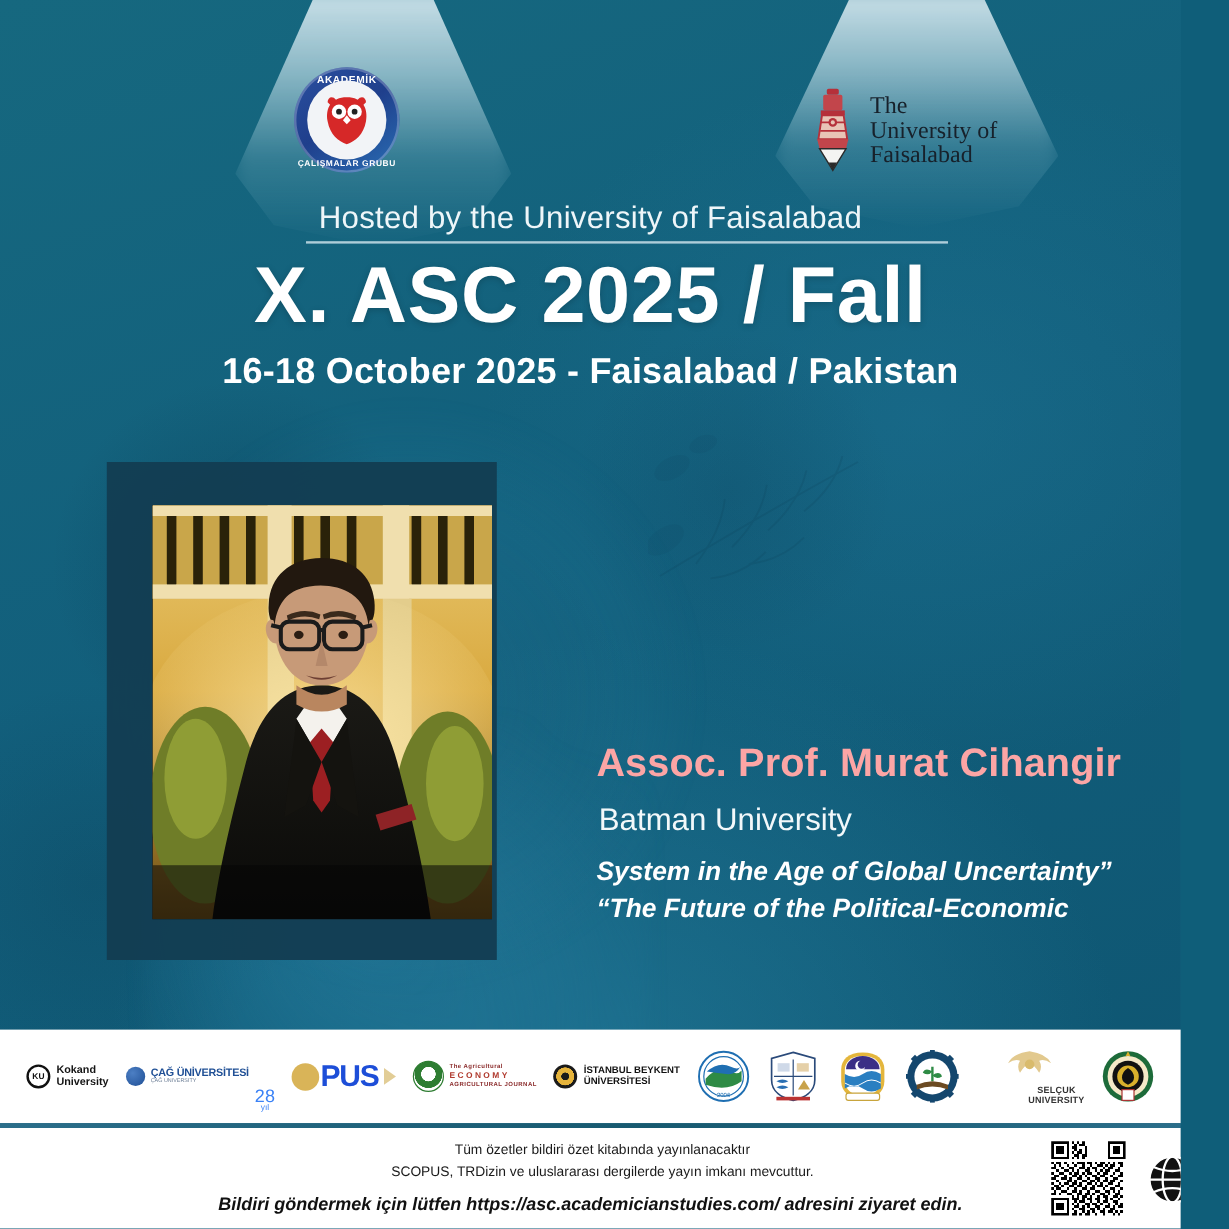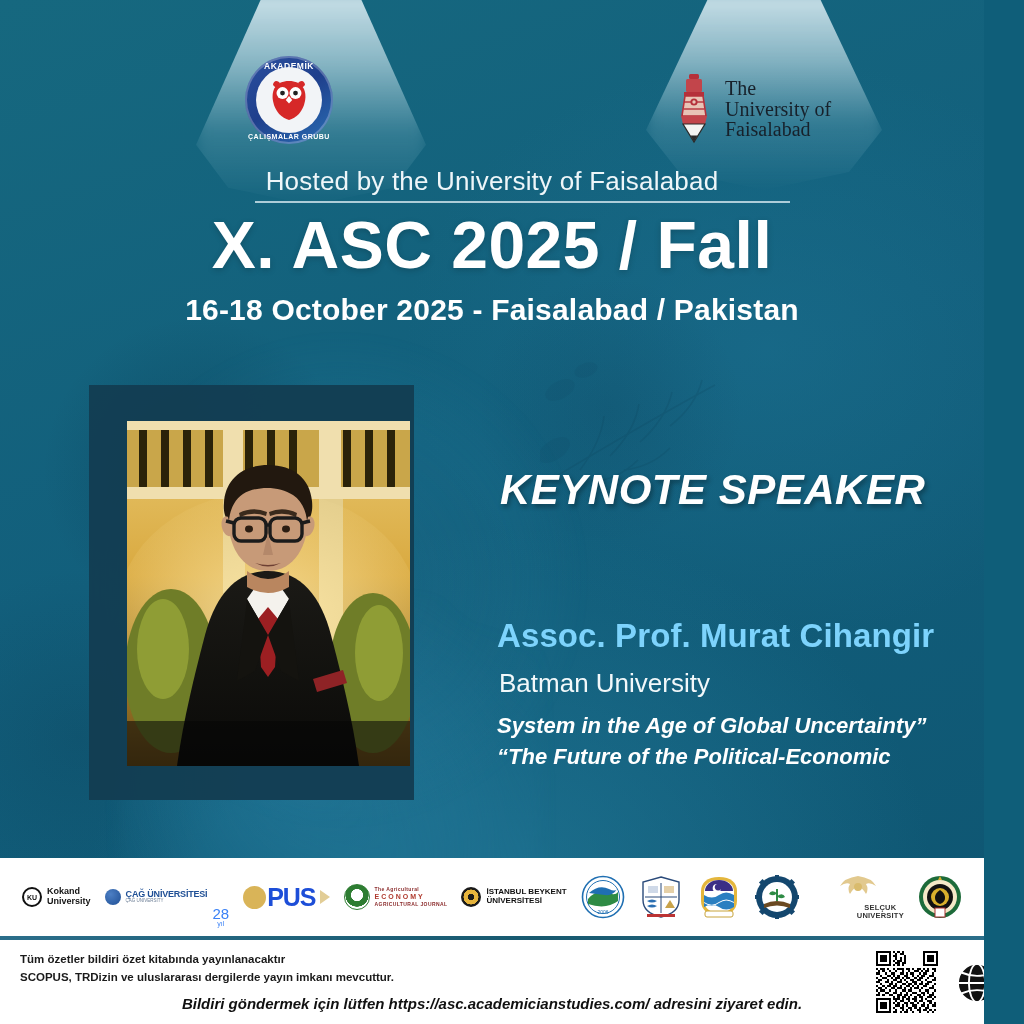--- a/index.html
+++ b/index.html
@@ -139,21 +139,21 @@
 
   
   .keynote {
     position:absolute; left:500px; top:466px;
     color:#ffffff; font-size:42px; font-weight:bold;
     font-style:italic; letter-spacing:.5px;
     text-shadow:2px 3px 5px rgba(0,0,0,.33);
   }
   .speaker-name {
     position:absolute; left:497px; top:617px;
-    color:#7dd3fc; font-size:33px; font-weight:bold; letter-spacing:.1px;
+    color:#fca5a5; font-size:33px; font-weight:bold; letter-spacing:.1px;
   }
   .speaker-affil {
     position:absolute; left:499px; top:668px;
     color:#f2f8fa; font-size:26px; font-weight:400;
   }
   .speaker-topic {
     position:absolute; left:497px; top:710px; width:500px;
     color:#ffffff; font-size:22px; font-style:italic; font-weight:bold;
     line-height:1.42;
   }
@@ -215,22 +215,22 @@
   
   .divider {
     position:absolute; left:0; right:0; top:936px; height:4px;
     background:linear-gradient(90deg,#2b6e8a 0%, #17596f 55%, #2b6e8a 100%);
   }
   .footer {
     position:absolute; left:0; right:0; top:940px; bottom:0;
     background:#ffffff;
   }
   .f-line1, .f-line2 {
-    position:absolute; left:0; right:0; 
-    color:#1a1a1a; font-size:11.5px; font-weight:700;padding-left:20px;
+    position:absolute; left:0; right:0; text-align:center;
+    color:#1a1a1a; font-size:11.5px; font-weight:400;padding-left:20px;
   }
   .f-line1 { top:13px; }
   .f-line2 { top:31px; }
   .f-line3 {
     position:absolute; left:0; right:0; top:55px; text-align:center;
     color:#111; font-size:15px; font-weight:bold; font-style:italic;
   }
   .qr { position:absolute; left:876px; top:951px; width:62px; height:62px; }
   .globe { position:absolute; left:956px; top:962px; width:42px; height:42px; }
 </style>
@@ -384,21 +384,20 @@
       </g>
       <ellipse cx="122" cy="108" rx="4" ry="3.4" fill="#2b1d12"></ellipse>
       <ellipse cx="159" cy="108" rx="4" ry="3.4" fill="#2b1d12"></ellipse>
       <path d="M141 112 l-5 22 l10 0Z" fill="#b4886a"></path>
       <path d="M128 142 q13 7 26 0 q-13 4 -26 0Z" fill="#6d3f33"></path>
       <path d="M120 150 q21 16 42 0 l0 16 q-21 12 -42 0Z" fill="#b9865f"></path>
       <rect x="0" y="300" width="283" height="45" fill="#060605" opacity=".55"></rect>
     </svg>
   </div>
 
-  <div class="keynote">KEYNOTE SPEAKER</div>
   <div class="speaker-name">Assoc. Prof. Murat Cihangir</div>
   <div class="speaker-affil">Batman University</div>
   <div class="speaker-topic">
     <div>System in the Age of Global Uncertainty”</div>
     <div>“The Future of the Political-Economic</div>
   </div>
 
   <div class="sponsor-band">
 
     <div class="sponsor">

